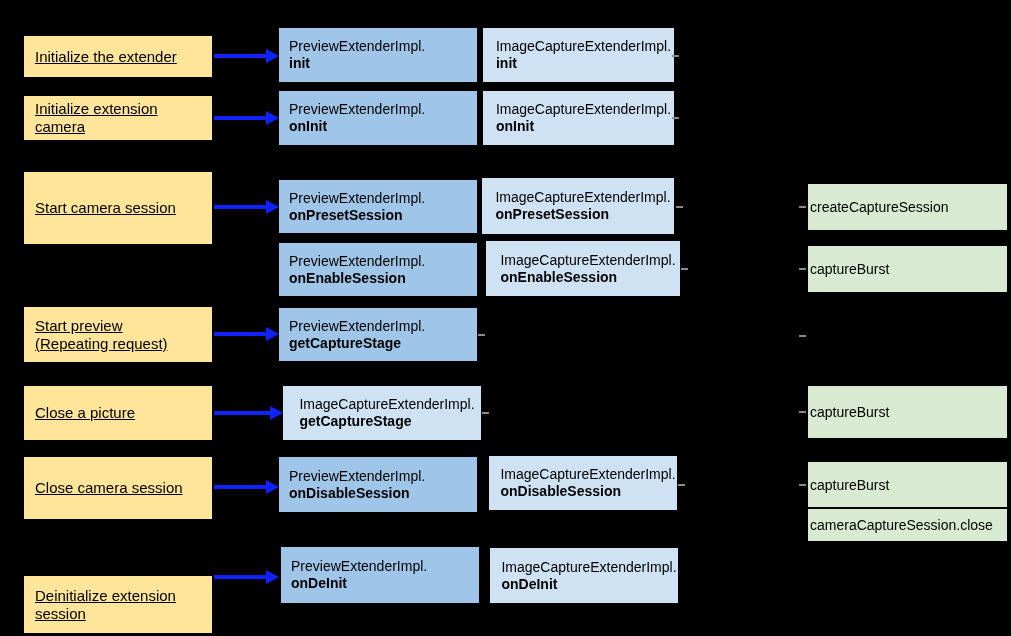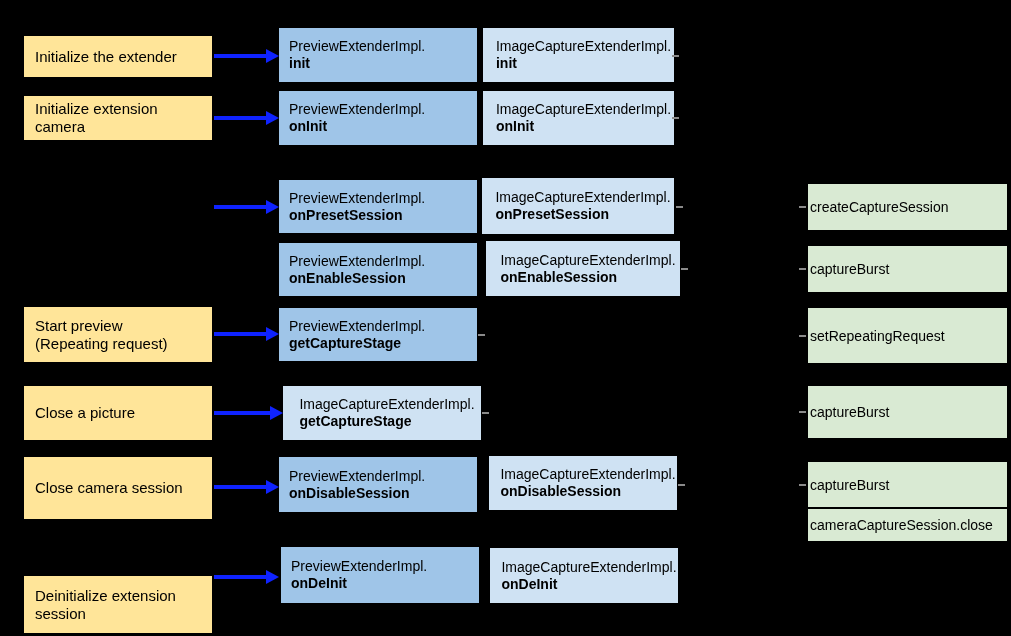--- a/index.html
+++ b/index.html
@@ -12,21 +12,21 @@
     --text:#000000;
   }
   html,body{margin:0;padding:0;background:var(--background);}
   #canvas{
     position:relative;width:1011px;height:636px;overflow:hidden;
     background:var(--background);
     font-family:"Liberation Sans",sans-serif;color:var(--text);
   }
   .box{position:absolute;display:flex;align-items:center;box-sizing:border-box;}
   .stage{background:var(--stage-fill);left:24px;width:188px;padding-left:11px;font-size:15px;line-height:18px;}
-  .stage span{white-space:pre-line;}
+  .stage span{white-space:pre-line;text-decoration:underline;}
   .prev{background:var(--preview-fill);}
   .ic{background:var(--image-capture-fill);justify-content:center;}
   .callbox{padding-left:10px;font-size:14px;line-height:17px;}
   .lines{display:flex;flex-direction:column;}
   .l2{font-weight:bold;}
   .green{background:var(--camera2-fill);left:808px;width:199px;padding-left:2px;font-size:14px;}
   .arrow{position:absolute;}
   .shaft{position:absolute;height:4px;background:var(--arrow);}
   .head{position:absolute;width:0;height:0;border-top:7px solid transparent;border-bottom:7px solid transparent;border-left:13px solid var(--arrow);}
   .tick{position:absolute;width:7px;height:2px;background:#8a8a8a;}
@@ -36,20 +36,23 @@
 
 <div id="canvas">
 
   <div class="box stage" style="top:36px;height:41px">
       <span>Initialize the extender</span>
     </div>
   <div class="box stage" style="top:96px;height:44px">
       <span>Initialize extension
 camera</span>
     </div>
+  <div class="box stage" style="top:172px;height:72px">
+      <span>Start camera session</span>
+    </div>
   <div class="box stage" style="top:307px;height:55px">
       <span>Start preview
 (Repeating request)</span>
     </div>
   <div class="box stage" style="top:386px;height:54px">
       <span>Close a picture</span>
     </div>
   <div class="box stage" style="top:457px;height:62px">
       <span>Close camera session</span>
     </div>
@@ -171,23 +174,20 @@
         <span class="l1">ImageCaptureExtenderImpl.</span>
         <span class="l2">onDeInit</span>
       </div>
   </div>
 
   <div class="box green" style="top:184px;height:46px">
       <span>createCaptureSession</span>
     </div>
   <div class="box green" style="top:246px;height:46px">
       <span>captureBurst</span>
-    </div>
-  <div class="box green" style="top:308px;height:55px">
-      <span>setRepeatingRequest</span>
     </div>
   <div class="box green" style="top:386px;height:52px">
       <span>captureBurst</span>
     </div>
   <div class="box green" style="top:462px;height:45px">
       <span>captureBurst</span>
     </div>
   <div class="box green" style="top:509px;height:32px">
       <span>cameraCaptureSession.close</span>
     </div>

